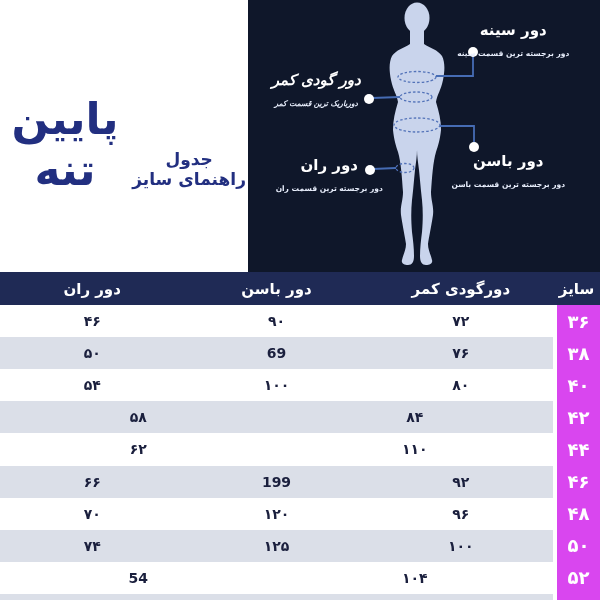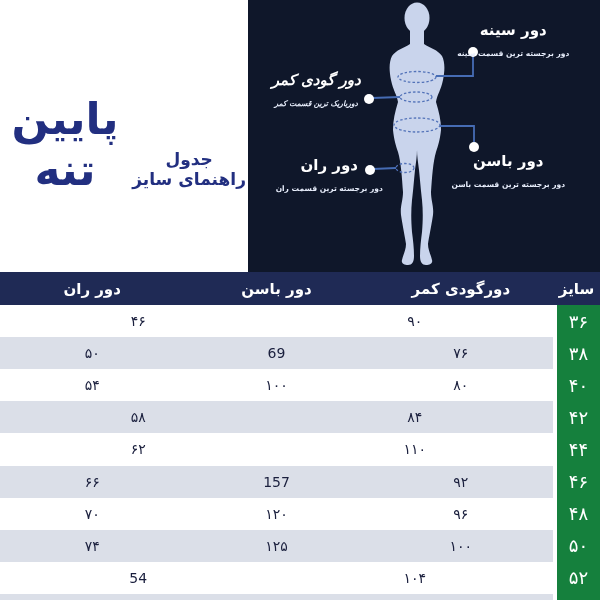--- a/index.html
+++ b/index.html
@@ -40,24 +40,24 @@
     height:33px;background:#1f2a55;display:flex;align-items:center;flex:0 0 33px;
   }
   .thead .hcell{color:#ffffff;font-weight:bold;font-size:15px;text-align:center;}
   .hcell-size{width:47px;flex:0 0 47px;}
   .hcell-data{flex:1;}
   .tbody{flex:1;display:flex;flex-direction:column;}
   .trow{flex:1;display:flex;align-items:stretch;background:#ffffff;}
   .trow.alt{background:#dbdfe8;}
   .trow .cell{
     display:flex;align-items:center;justify-content:center;
-    color:#1a1f3d;font-weight:normal;font-size:14px;text-align:center;
+    color:#1a1f3d;font-weight:bold;font-size:14px;text-align:center;
   }
   .cell-size{
-    width:43px;flex:0 0 43px;background:#15803d;color:#ffffff !important;
+    width:43px;flex:0 0 43px;background:#d946ef;color:#ffffff !important;
     font-size:18px !important;border-left:4px solid #ffffff;box-sizing:content-box;
   }
   .cell-data{flex:1;}
   .strip{flex:0 0 6px;}
   .strip .cell-data{background:#dbdfe8;}
 </style>
 </head>
 <body>
 
 <div class="stage">
@@ -153,20 +153,21 @@
     <div class="thead">
       <div class="hcell hcell-size">سایز</div>
       <div class="hcell hcell-data">دورگودی کمر</div>
       <div class="hcell hcell-data">دور باسن</div>
       <div class="hcell hcell-data">دور ران</div>
     </div>
 
     <div class="tbody">
       <div class="trow">
         <div class="cell cell-size">۳۶</div>
+        <div class="cell cell-data">۷۲</div>
         <div class="cell cell-data">۹۰</div>
         <div class="cell cell-data">۴۶</div>
       </div>
       <div class="trow alt">
         <div class="cell cell-size">۳۸</div>
         <div class="cell cell-data">۷۶</div>
         <div class="cell cell-data">69</div>
         <div class="cell cell-data">۵۰</div>
       </div>
       <div class="trow">
@@ -181,21 +182,21 @@
         <div class="cell cell-data">۵۸</div>
       </div>
       <div class="trow">
         <div class="cell cell-size">۴۴</div>
         <div class="cell cell-data">۱۱۰</div>
         <div class="cell cell-data">۶۲</div>
       </div>
       <div class="trow alt">
         <div class="cell cell-size">۴۶</div>
         <div class="cell cell-data">۹۲</div>
-        <div class="cell cell-data">157</div>
+        <div class="cell cell-data">199</div>
         <div class="cell cell-data">۶۶</div>
       </div>
       <div class="trow">
         <div class="cell cell-size">۴۸</div>
         <div class="cell cell-data">۹۶</div>
         <div class="cell cell-data">۱۲۰</div>
         <div class="cell cell-data">۷۰</div>
       </div>
       <div class="trow alt">
         <div class="cell cell-size">۵۰</div>

